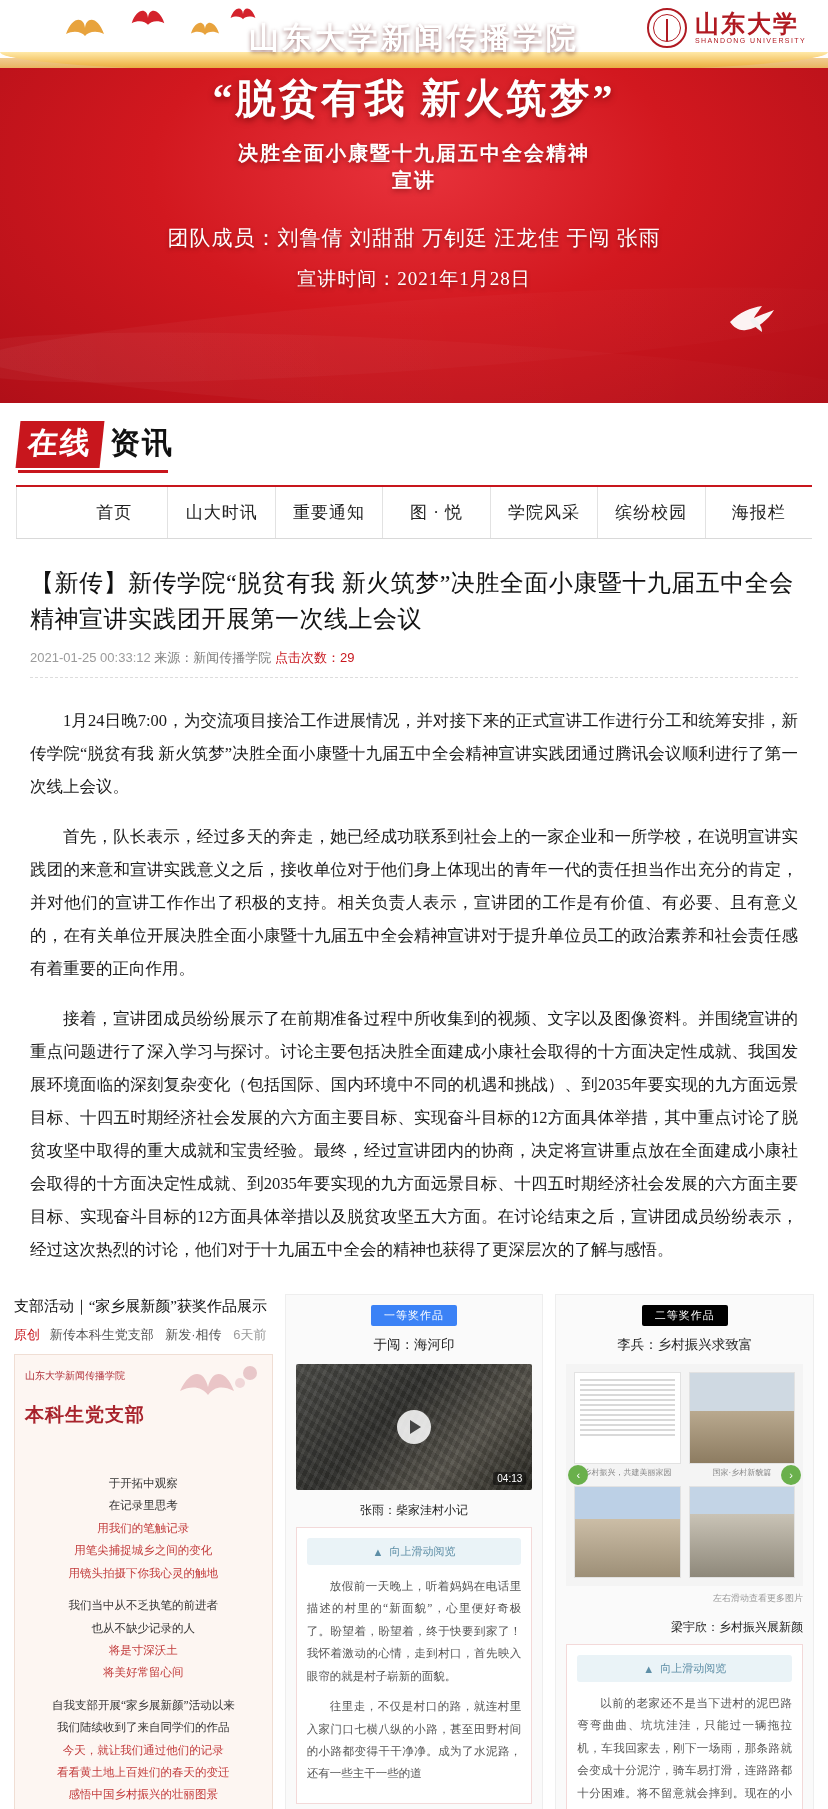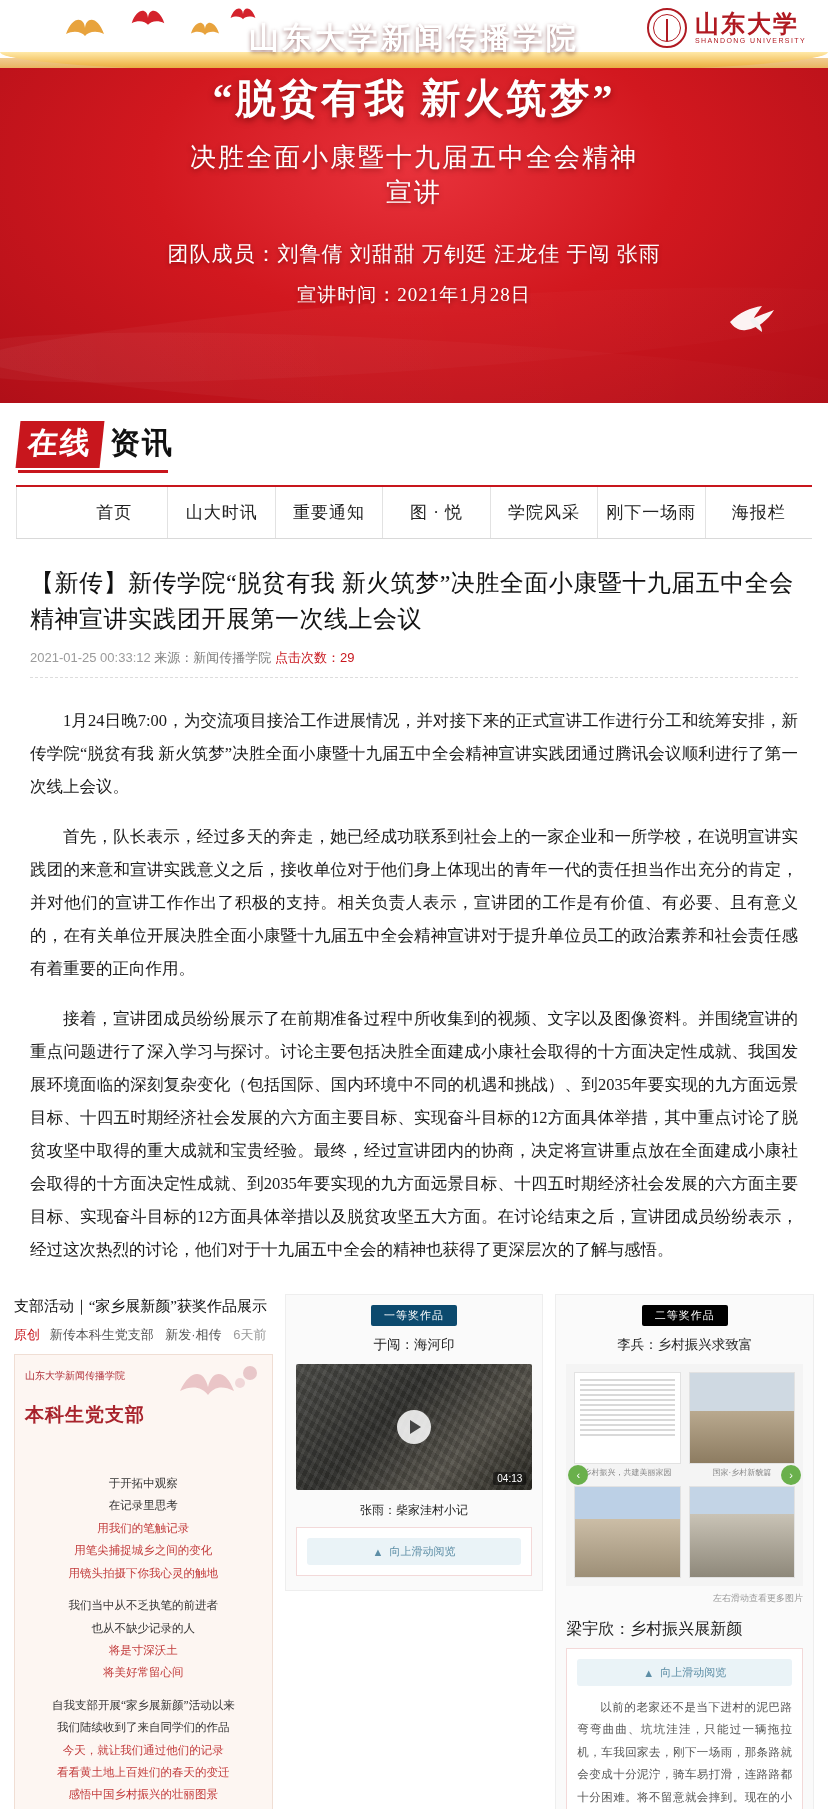--- a/index.html
+++ b/index.html
@@ -69,21 +69,21 @@
   .sdu-cn { font-family:"Liberation Serif", serif; font-size:24px; color:#b01a22; letter-spacing:2px; font-weight:700;}
   .sdu-en { font-size:7px; color:#b01a22; letter-spacing:1.4px; }
 
   
   .bfly { position:absolute; z-index:4; }
 
   .banner-inner { position:relative; z-index:6; text-align:center; color:#fff; padding-top:18px;}
   .b-line1 { font-family:"Liberation Serif", serif; font-size:30px; font-weight:700; letter-spacing:3px; text-shadow:0 2px 4px rgba(80,0,0,.5); }
   .b-line2 { font-family:"Liberation Serif", serif; font-size:40px; font-weight:700; letter-spacing:3px; margin-top:12px;
              color:#fff; text-shadow:0 3px 6px rgba(90,0,0,.55); }
-  .b-line3 { font-family:"Liberation Serif", serif; font-size:26px; font-weight:400; letter-spacing:2px; margin-top:14px; line-height:1.35; text-shadow:0 2px 5px rgba(80,0,0,.5);text-align:center;}
+  .b-line3 { font-family:"Liberation Serif", serif; font-size:20px; font-weight:700; letter-spacing:2px; margin-top:14px; line-height:1.35; text-shadow:0 2px 5px rgba(80,0,0,.5);text-align:center;}
   .b-members { font-family:"Liberation Serif", serif; font-size:21px; margin-top:30px; letter-spacing:1px; text-shadow:0 2px 4px rgba(80,0,0,.45);}
   .b-time { font-family:"Liberation Serif", serif; font-size:19px; margin-top:14px; letter-spacing:1px; text-shadow:0 2px 4px rgba(80,0,0,.45);}
   .dove { position:absolute; right:52px; top:300px; z-index:7; width:48px; height:34px; }
 
   
   .navwrap { width:828px; background:#fff; padding-top:6px;}
   .brandrow { padding: 12px 18px 6px 18px; }
   .brand {
     display:inline-block; position:relative;
     font-family:"Liberation Serif", serif;
@@ -141,21 +141,21 @@
   .lc-dec { position:absolute; top:6px; right:8px; width:90px; height:40px; }
   .lc-head { font-family:"Liberation Serif", serif; font-size:10px; color:#b0303a; }
   .lc-big { font-family:"Liberation Serif", serif; font-size:19px; color:#a8232c; font-weight:700; margin-top:19px; letter-spacing:1px;}
   .lc-lines { margin-top:44px; text-align:center; font-family:"Liberation Serif", serif; font-size:11.5px; color:#333; line-height:1.95;}
   .lc-lines .red { color:#c23b3b; }
   .lc-lines .gap { display:block; height:10px;}
 
   
   .ribbon-tab {
     display:block; width:86px; margin:0 auto; text-align:center;
-    background:#0c4a6e; color:#fff; font-size:11px; padding:3px 0;
+    background:#3b82f6; color:#fff; font-size:11px; padding:3px 0;
     border-radius:2px; letter-spacing:1px;
   }
   .mid-box { border:1px solid #eee; background:#fafafa; padding:10px 10px 14px 10px; }
   .mid-author { text-align:center; font-family:"Liberation Serif", serif; font-size:13.5px; color:#222; margin:10px 0 10px; }
   .video {
     position:relative; width:100%; height:126px; border-radius:2px; overflow:hidden;
     background:
       linear-gradient(135deg,#4a4a46 0%,#2f2f2c 40%,#55524a 70%,#26251f 100%);
   }
   .video .grain { position:absolute; inset:0;
@@ -204,21 +204,21 @@
   .gal-img.photo3 { background: linear-gradient(180deg,#c3d4e6 0%,#c3d4e6 30%, #c9c3b6 30%, #8e887a 100%); }
   .gal-cap { font-size:8px; color:#888; text-align:center; margin-top:3px; }
   .gnav {
     position:absolute; top:50%; transform:translateY(-50%);
     width:20px;height:20px;border-radius:50%;background:#6ab04c;color:#fff;
     display:flex;align-items:center;justify-content:center;font-size:11px;
   }
   .gnav.left { left:2px; }
   .gnav.right { right:2px; }
   .gal-foot { text-align:right; font-size:9px; color:#999; margin-top:6px; }
-  .right-author2 { text-align:left; font-family:"Liberation Serif", serif; font-size:16px; color:#222; margin:14px 0 8px; }
+  .right-author2 { text-align:right; font-family:"Liberation Serif", serif; font-size:12px; color:#222; margin:14px 0 8px; }
 </style>
 </head>
 <body>
 
 <div class="page">
 
   <div class="banner">
     <div class="topwhite"></div>
     <div class="goldwave"></div>
     <div class="redbody"></div>
@@ -278,21 +278,21 @@
       <span class="brand">在线</span><span class="brand-sub">资讯</span>
       <div class="brand-underline"></div>
     </div>
     <div class="navline"></div>
     <div class="navbar">
       <div class="nav-item">首页</div>
       <div class="nav-item">山大时讯</div>
       <div class="nav-item">重要通知</div>
       <div class="nav-item">图 · 悦</div>
       <div class="nav-item">学院风采</div>
-      <div class="nav-item">刚下一场雨</div>
+      <div class="nav-item">缤纷校园</div>
       <div class="nav-item">海报栏</div>
     </div>
   </div>
 
   <div class="article">
     <div class="art-title">【新传】新传学院“脱贫有我 新火筑梦”决胜全面小康暨十九届五中全会精神宣讲实践团开展第一次线上会议</div>
     <div class="art-meta">
       <span>2021-01-25 00:33:12</span>
       <span class="src">来源：</span><span class="src">新闻传播学院</span>
       <span class="hits-label">点击次数：</span><span class="hits">29</span>
@@ -360,20 +360,24 @@
           <div class="vtime">04:13</div>
         </div>
 
         <div class="mid-author2">张雨：柴家洼村小记</div>
 
         <div class="scroll-card">
           <div class="scroll-hint">
             <span class="arw">▲</span>
             <span>向上滑动阅览</span>
           </div>
+          <div class="sc-text">
+            <p>放假前一天晚上，听着妈妈在电话里描述的村里的“新面貌”，心里便好奇极了。盼望着，盼望着，终于快要到家了！我怀着激动的心情，走到村口，首先映入眼帘的就是村子崭新的面貌。</p>
+            <p>往里走，不仅是村口的路，就连村里入家门口七横八纵的小路，甚至田野村间的小路都变得干干净净。成为了水泥路，还有一些主干一些的道</p>
+          </div>
         </div>
       </div>
     </div>
 
     <div class="col">
       <div class="mid-box">
         <span class="ribbon-tab silver">二等奖作品</span>
         <div class="right-author">李兵：乡村振兴求致富</div>
 
         <div class="gallery">

